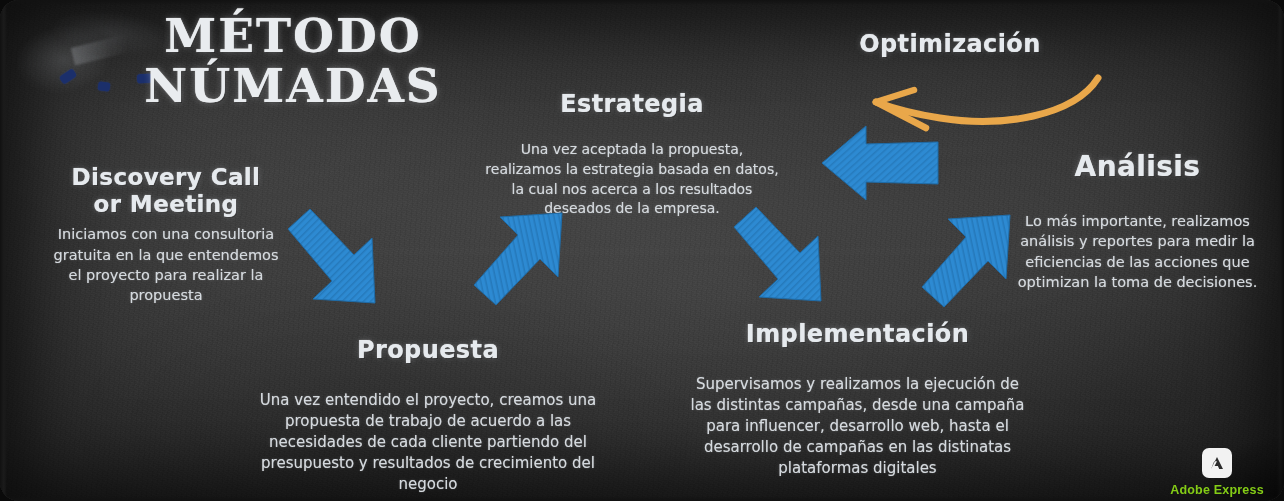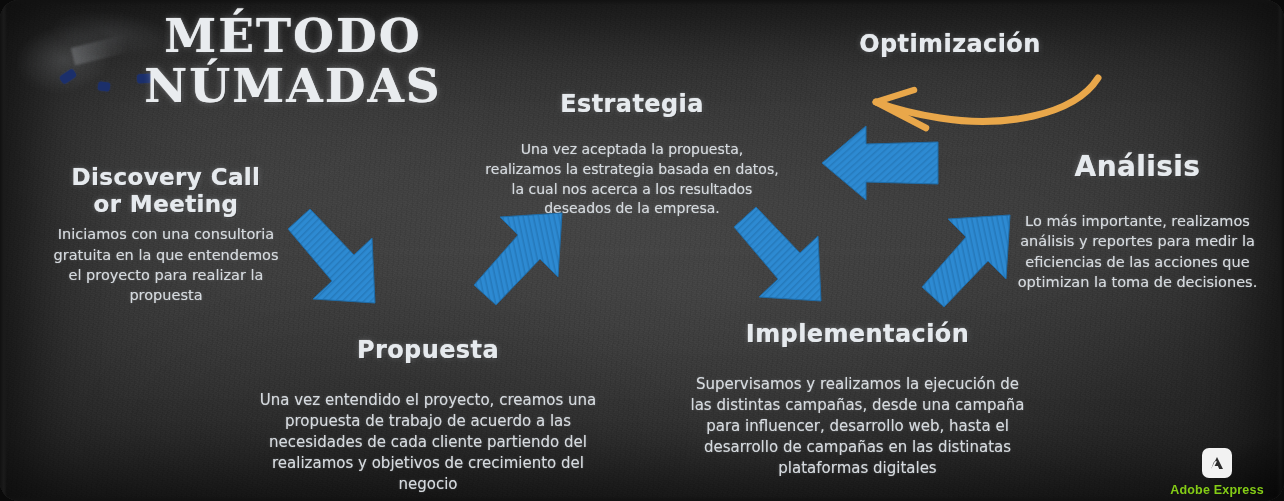--- a/index.html
+++ b/index.html
@@ -249,21 +249,21 @@
   <div class="node" id="node-discovery">
     <div class="hd">
       <span>Discovery Call</span><br>
       <span>or Meeting</span>
     </div>
     <div class="bd">Iniciamos con una consultoria gratuita en la que entendemos el proyecto para realizar la propuesta</div>
   </div>
 
   <div class="node" id="node-propuesta">
     <div class="hd">Propuesta</div>
-    <div class="bd">Una vez entendido el proyecto, creamos una propuesta de trabajo de acuerdo a las necesidades de cada cliente partiendo del realizamos y objetivos de crecimiento del negocio</div>
+    <div class="bd">Una vez entendido el proyecto, creamos una propuesta de trabajo de acuerdo a las necesidades de cada cliente partiendo del presupuesto y resultados de crecimiento del negocio</div>
   </div>
 
   <div class="node" id="node-estrategia">
     <div class="hd">Estrategia</div>
     <div class="bd">Una vez aceptada la propuesta, realizamos la estrategia basada en datos, la cual nos acerca a los resultados deseados de la empresa.</div>
   </div>
 
   <div class="node" id="node-implementacion">
     <div class="hd">Implementación</div>
     <div class="bd">Supervisamos y realizamos la ejecución de las distintas campañas, desde una campaña  para influencer, desarrollo web, hasta el desarrollo de campañas en las distinatas plataformas digitales</div>

